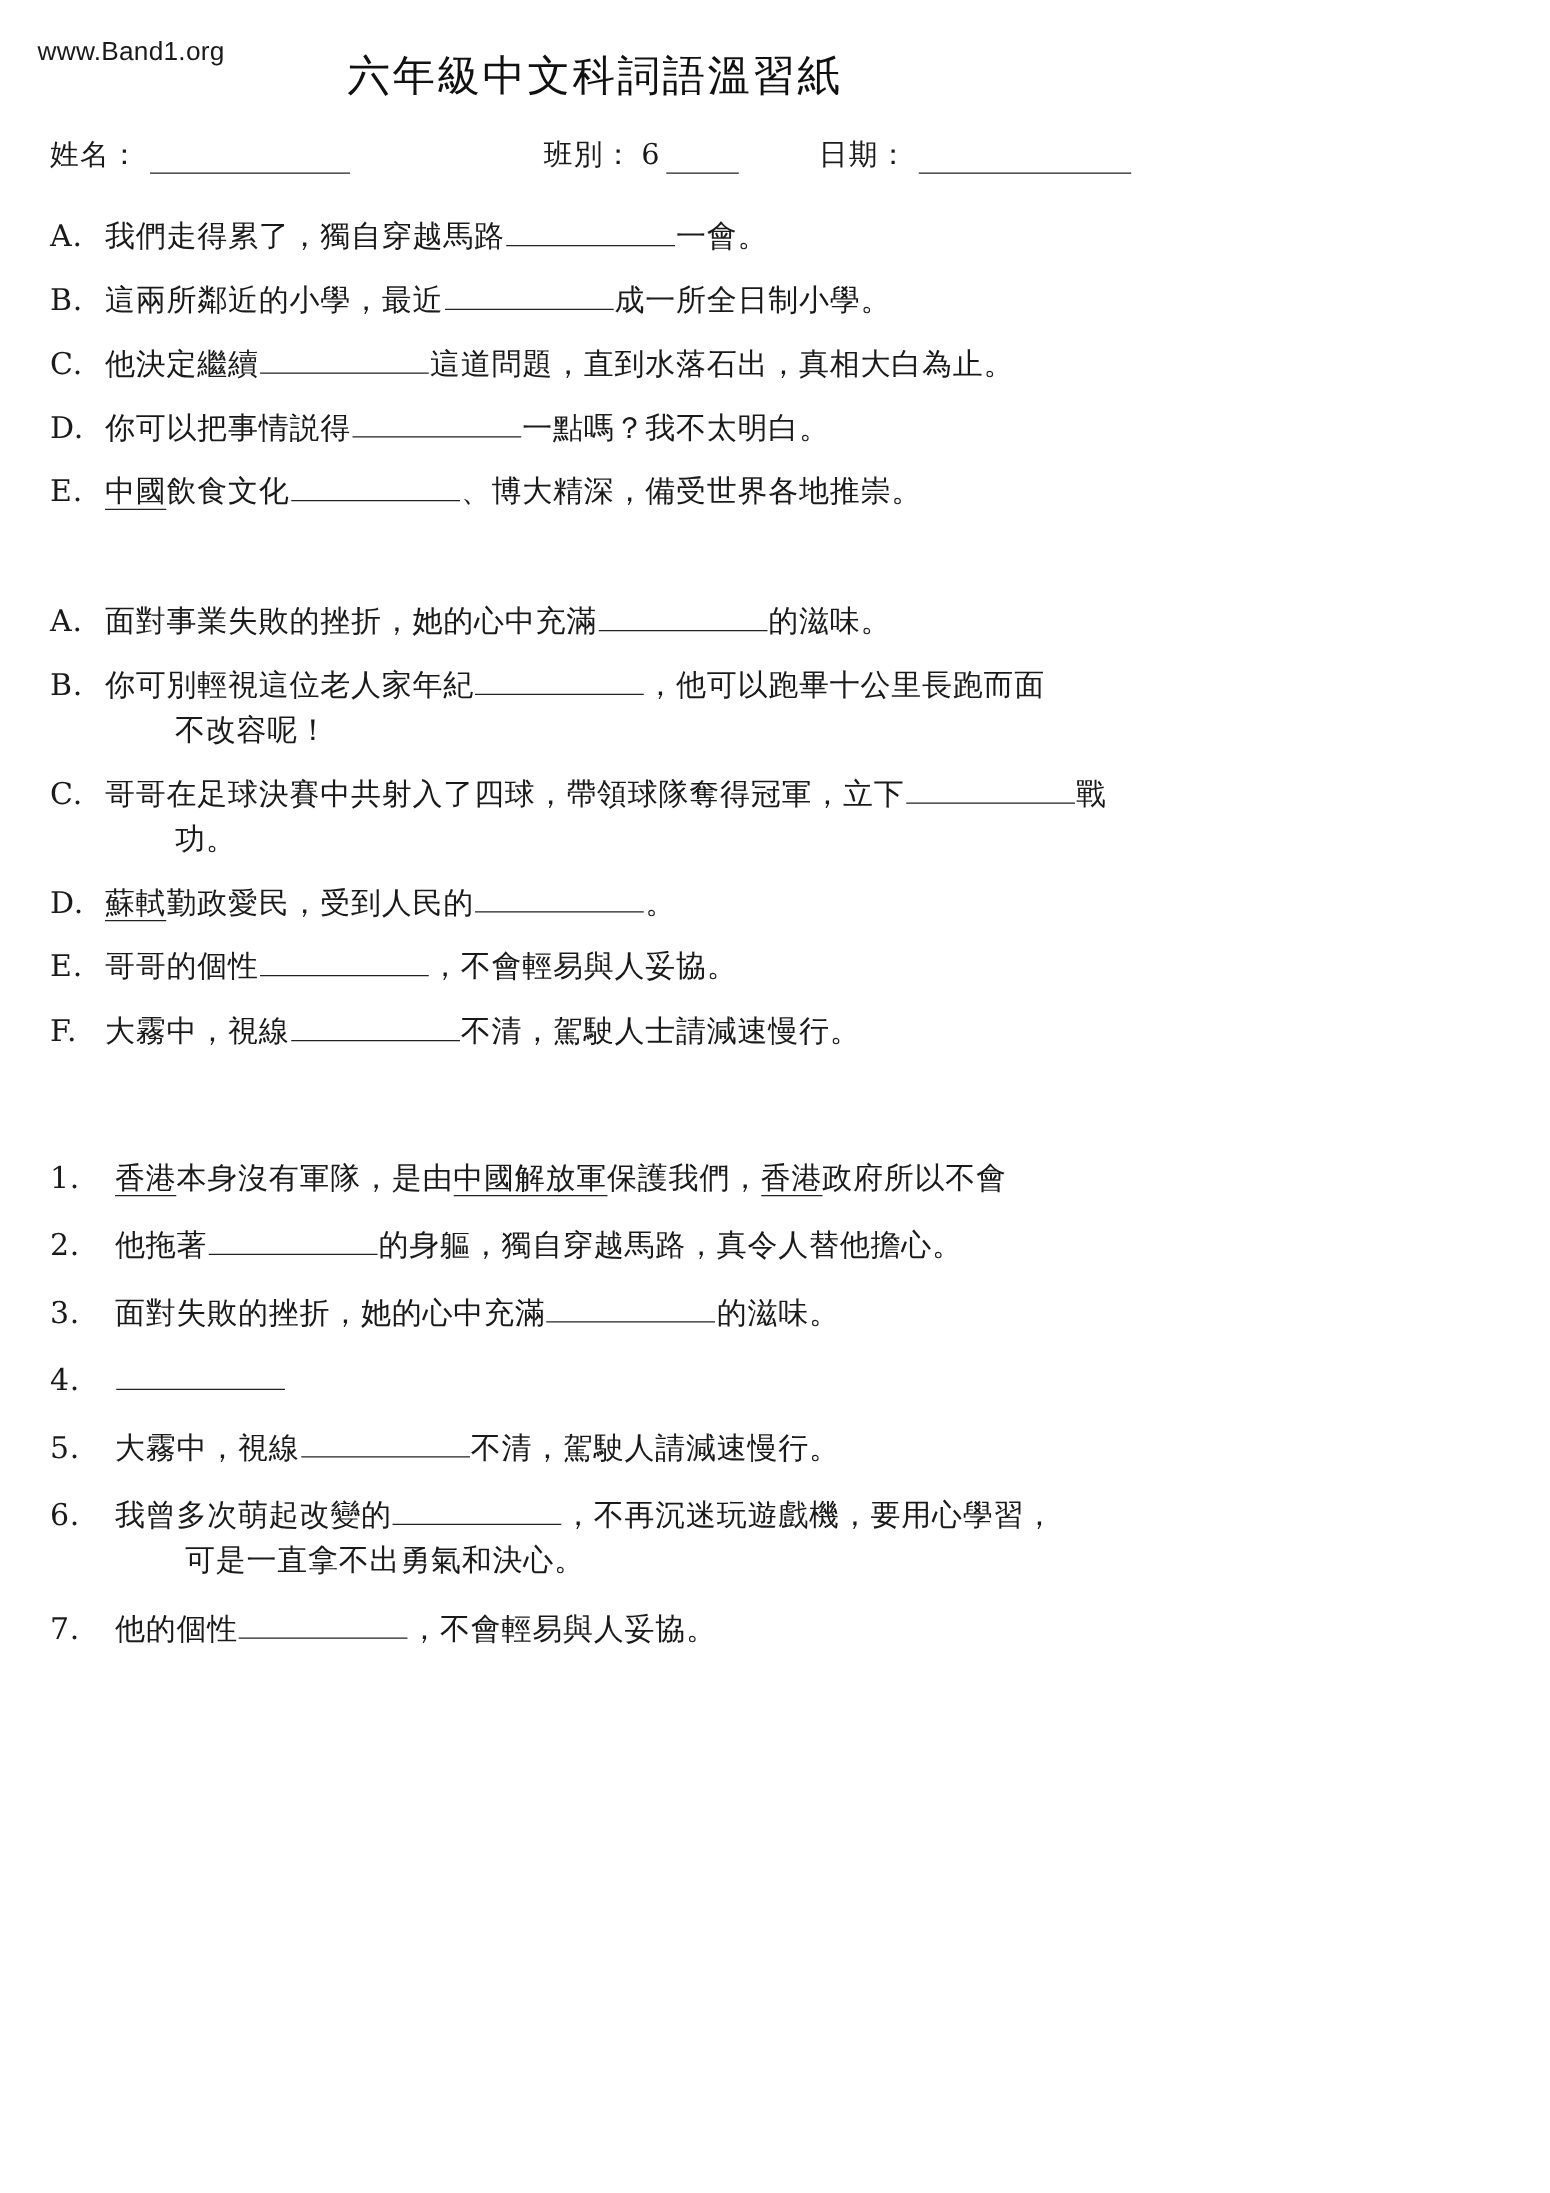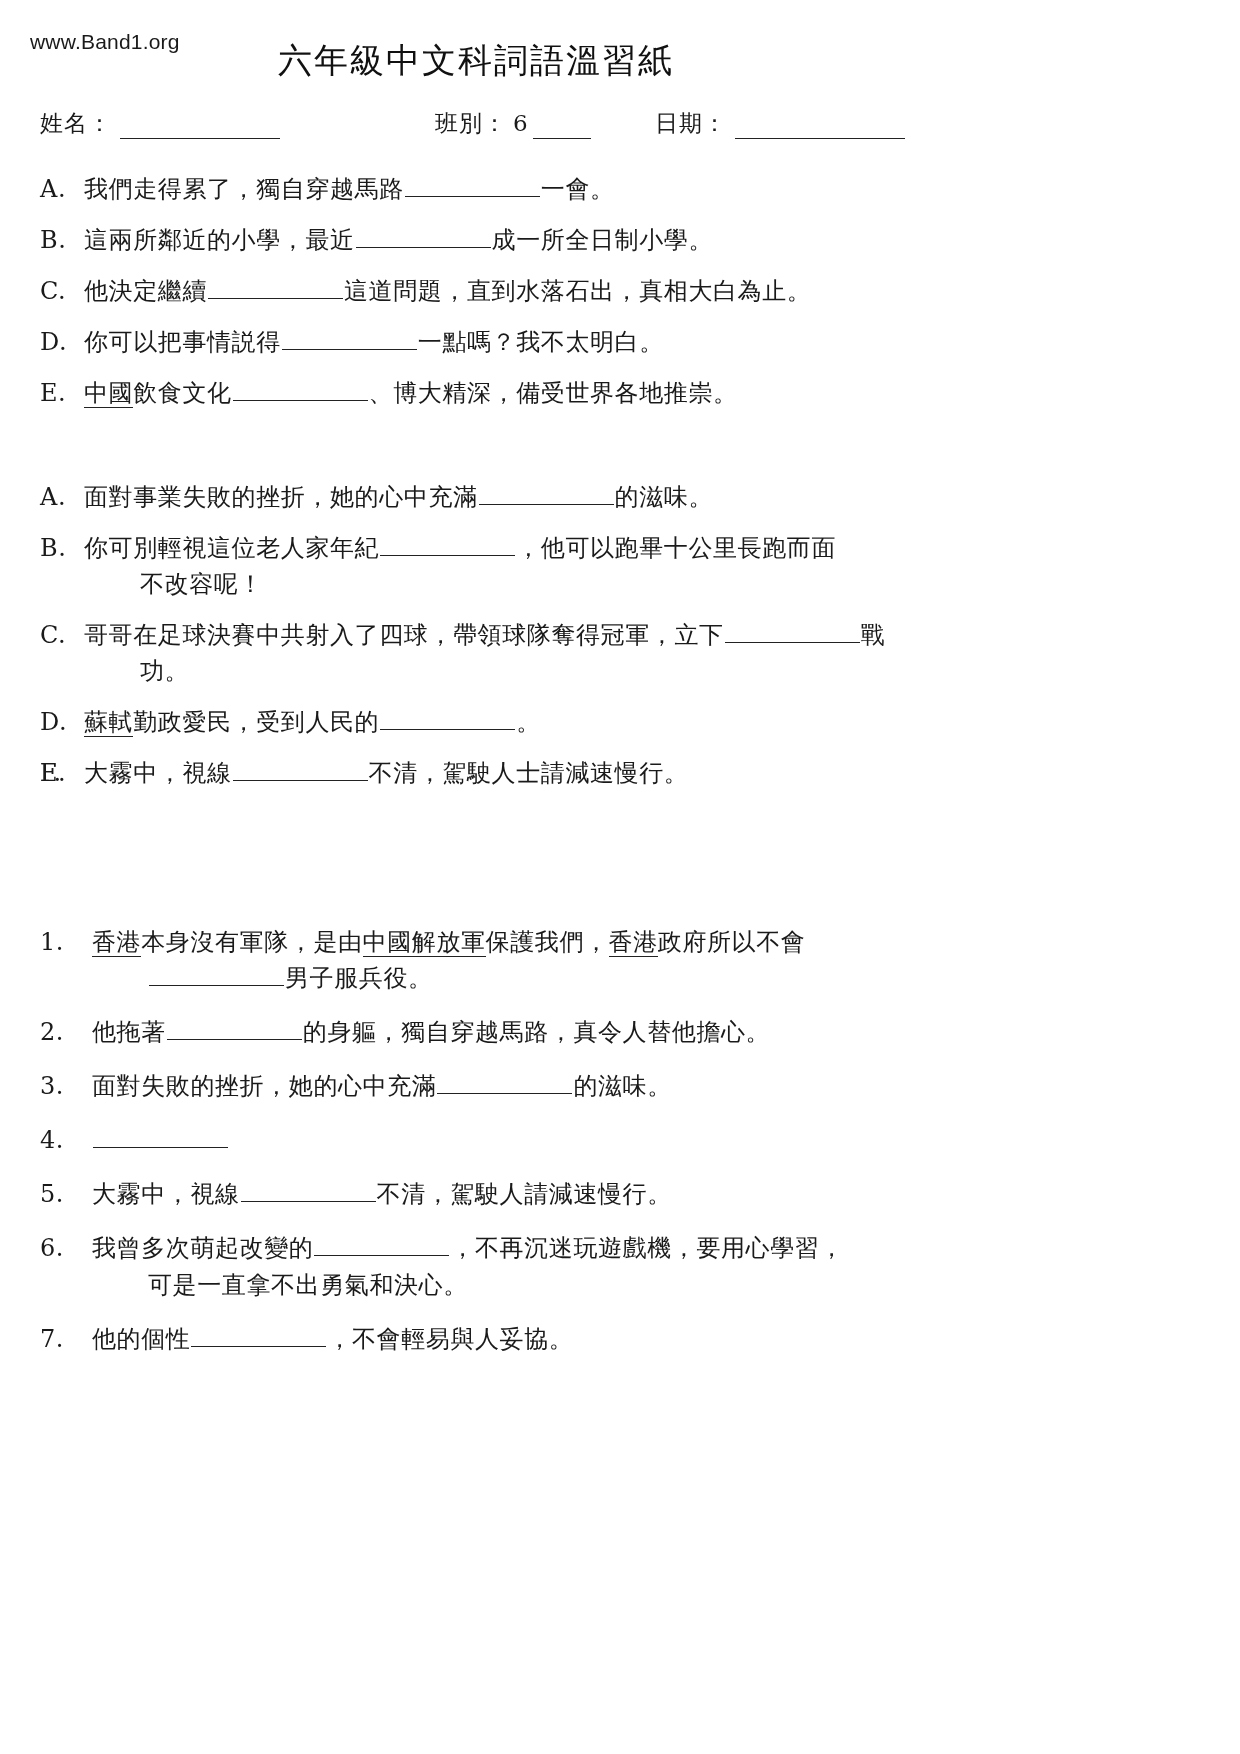--- a/index.html
+++ b/index.html
@@ -152,25 +152,25 @@
       <div class="q"><span class="q-label">B.</span><span class="q-body"><span>這兩所鄰近的小學，最近</span><span class="fill"></span><span>成一所全日制小學。</span></span></div>
       <div class="q"><span class="q-label">C.</span><span class="q-body"><span>他決定繼續</span><span class="fill"></span><span>這道問題，直到水落石出，真相大白為止。</span></span></div>
       <div class="q"><span class="q-label">D.</span><span class="q-body"><span>你可以把事情説得</span><span class="fill"></span><span>一點嗎？我不太明白。</span></span></div>
       <div class="q"><span class="q-label">E.</span><span class="q-body"><span class="u">中國</span><span>飲食文化</span><span class="fill"></span><span>、博大精深，備受世界各地推崇。</span></span></div>
     </div>
   <div class="section sec-2">
       <div class="q"><span class="q-label">A.</span><span class="q-body"><span>面對事業失敗的挫折，她的心中充滿</span><span class="fill"></span><span>的滋味。</span></span></div>
       <div class="q"><span class="q-label">B.</span><span class="q-body"><span>你可別輕視這位老人家年紀</span><span class="fill"></span><span>，他可以跑畢十公里長跑而面</span></span><span class="cont">不改容呢！</span></div>
       <div class="q"><span class="q-label">C.</span><span class="q-body"><span>哥哥在足球決賽中共射入了四球，帶領球隊奪得冠軍，立下</span><span class="fill"></span><span>戰</span></span><span class="cont">功。</span></div>
       <div class="q"><span class="q-label">D.</span><span class="q-body"><span class="u">蘇軾</span><span>勤政愛民，受到人民的</span><span class="fill"></span><span>。</span></span></div>
-      <div class="q"><span class="q-label">E.</span></div>
+      <div class="q"><span class="q-label">E.</span><span class="q-body"><span>哥哥的個性</span><span class="fill"></span><span>，不會輕易與人妥協。</span></span></div>
       <div class="q"><span class="q-label">F.</span><span class="q-body"><span>大霧中，視線</span><span class="fill"></span><span>不清，駕駛人士請減速慢行。</span></span></div>
     </div>
   <div class="section sec-3">
-      <div class="q"><span class="q-label">1.</span><span class="q-body"><span class="u">香港</span><span>本身沒有軍隊，是由</span><span class="u">中國解放軍</span><span>保護我們，</span><span class="u">香港</span><span>政府所以不會</span></span><span class="cont"><span class="fill"></span><span>男子服兵役。</span></span></div>
+      <div class="q"><span class="q-label">1.</span><span class="q-body"><span class="u">香港</span><span>本身沒有軍隊，是由</span><span class="u">中國解放軍</span><span>保護我們，</span><span class="u">香港</span><span>政府所以不會</span></span></div>
       <div class="q"><span class="q-label">2.</span><span class="q-body"><span>他拖著</span><span class="fill"></span><span>的身軀，獨自穿越馬路，真令人替他擔心。</span></span></div>
       <div class="q"><span class="q-label">3.</span><span class="q-body"><span>面對失敗的挫折，她的心中充滿</span><span class="fill"></span><span>的滋味。</span></span></div>
       <div class="q"><span class="q-label">4.</span><span class="q-body"><span class="fill"></span></span></div>
       <div class="q"><span class="q-label">5.</span><span class="q-body"><span>大霧中，視線</span><span class="fill"></span><span>不清，駕駛人請減速慢行。</span></span></div>
       <div class="q"><span class="q-label">6.</span><span class="q-body"><span>我曾多次萌起改變的</span><span class="fill"></span><span>，不再沉迷玩遊戲機，要用心學習，</span></span><span class="cont">可是一直拿不出勇氣和決心。</span></div>
       <div class="q"><span class="q-label">7.</span><span class="q-body"><span>他的個性</span><span class="fill"></span><span>，不會輕易與人妥協。</span></span></div>
     </div>
 
 </div>
 

